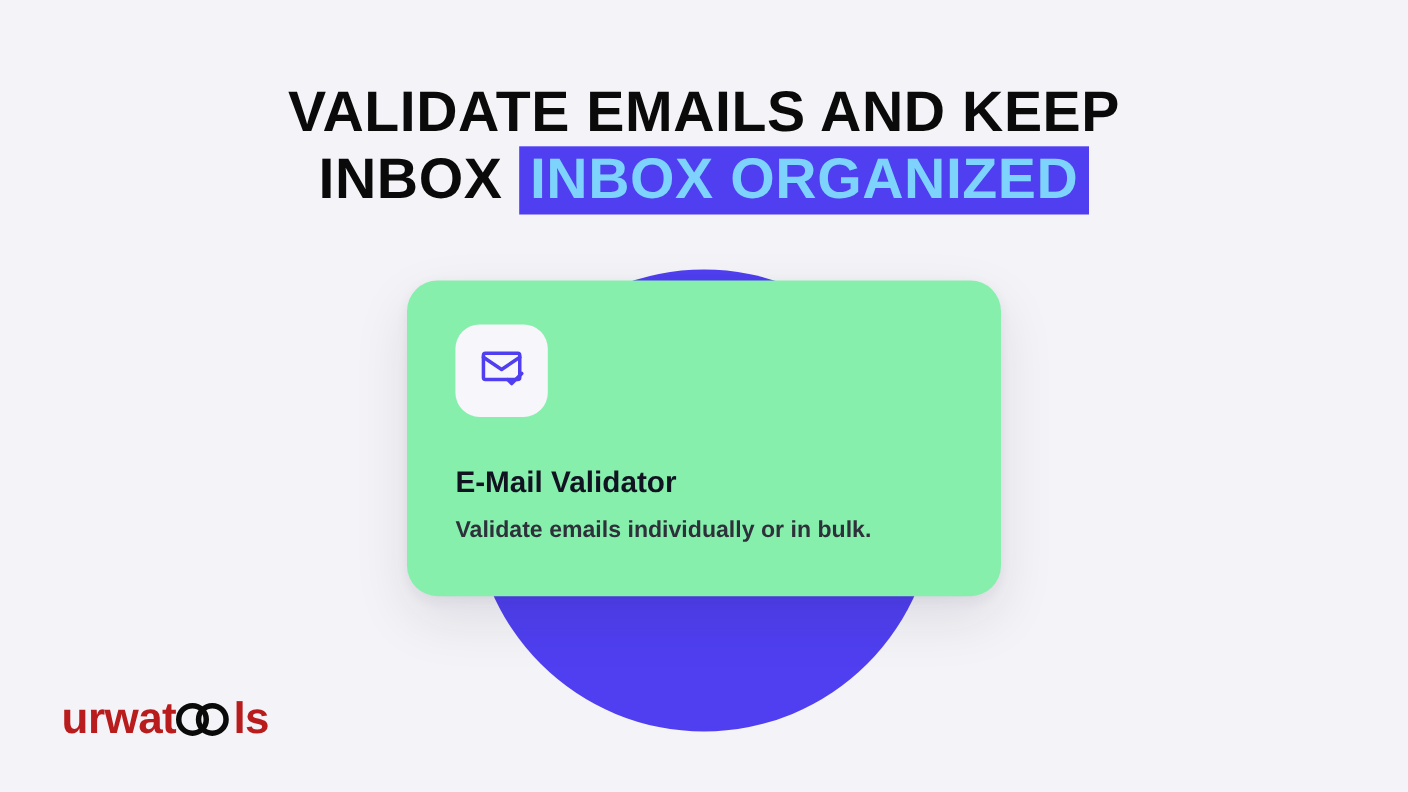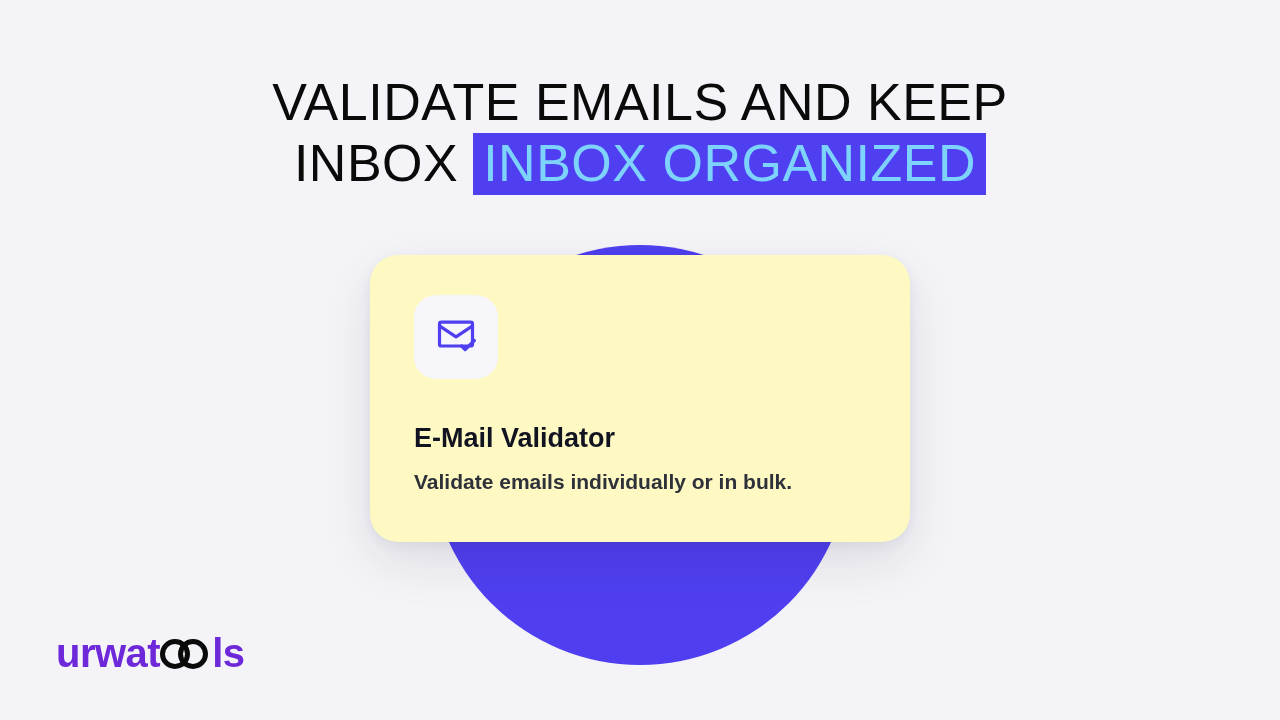--- a/index.html
+++ b/index.html
@@ -7,21 +7,21 @@
   width: 1280px;
   height: 720px;
   background: #f4f3f7;
   font-family: -apple-system, BlinkMacSystemFont, "Segoe UI", Arial, sans-serif;
   position: relative;
   overflow: hidden;
 }
 .headline {
   text-align: center;
   padding-top: 72px;
-  font-weight: 400;
+  font-weight: 700;
   font-size: 52px;
   line-height: 1.18;
   letter-spacing: 0.5px;
   color: #0a0a0a;
   font-stretch: expanded;
 }
 .headline .highlight {
   background: #4f3ff0;
   color: #7dd3fc;
   padding: 0 10px;
@@ -42,21 +42,21 @@
   border-radius: 50%;
   top: -10px;
   left: 50%;
   transform: translateX(-50%);
   z-index: 0;
 }
 .card {
   position: relative;
   z-index: 1;
   width: 540px;
-  background: #fef9c3;
+  background: #86efac;
   border-radius: 28px;
   padding: 40px 44px 48px 44px;
   box-shadow: 0 20px 50px rgba(30,30,60,0.10), 0 4px 12px rgba(30,30,60,0.06);
 }
 .icon-tile {
   width: 84px;
   height: 84px;
   background: #f6f6fb;
   border-radius: 22px;
   display: flex;
@@ -77,21 +77,21 @@
   font-weight: 700;
 }
 .brand {
   position: absolute;
   left: 56px;
   bottom: 44px;
   display: flex;
   align-items: center;
   font-size: 40px;
   font-weight: 700;
-  color: #6d28d9;
+  color: #b91c1c;
   letter-spacing: -0.5px;
 }
 .brand .oo {
   position: relative;
   width: 52px;
   height: 36px;
   display: inline-block;
 }
 .brand .oo .c1, .brand .oo .c2 {
   position: absolute;

